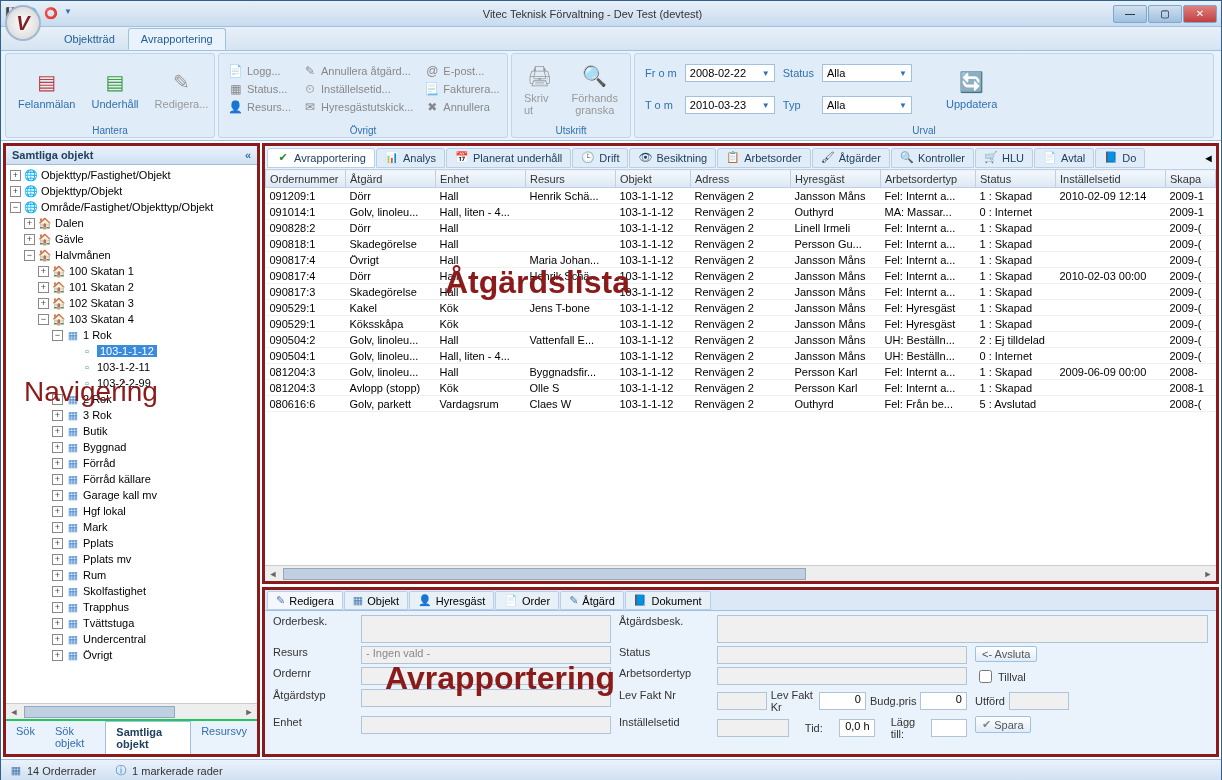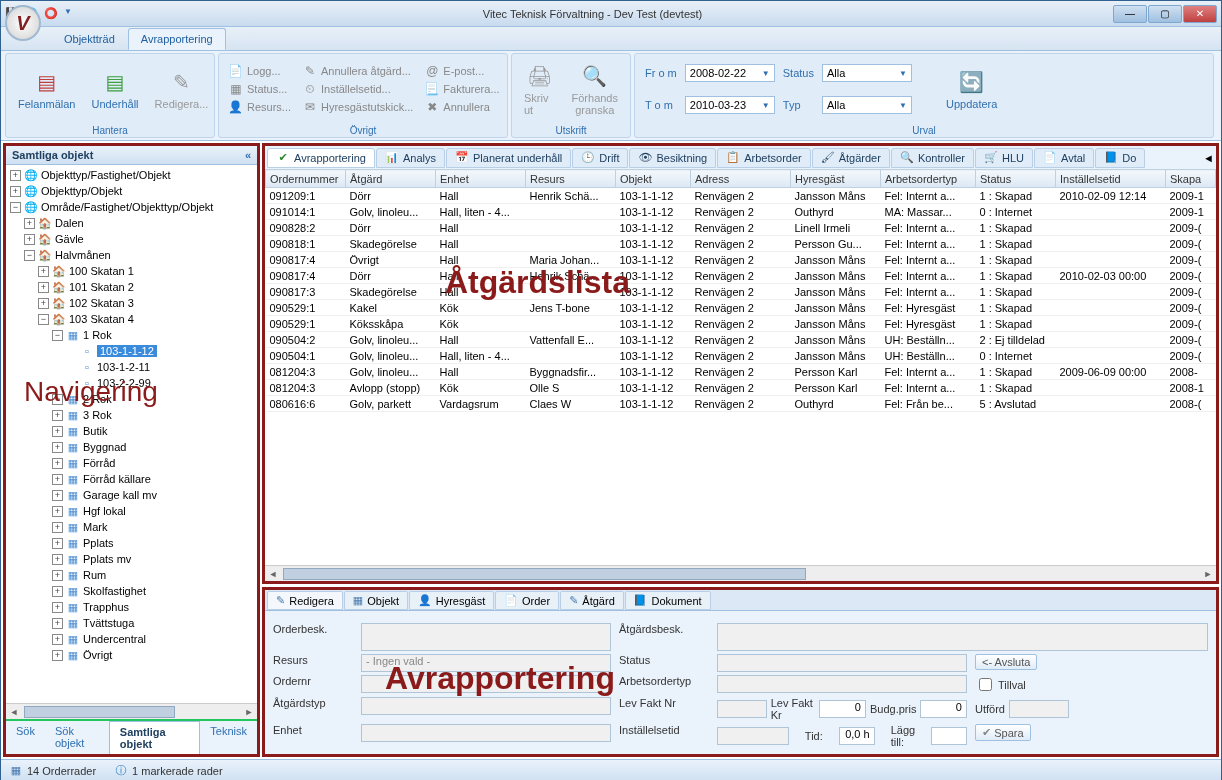--- a/index.html
+++ b/index.html
@@ -59,21 +59,21 @@
 .grid-wrap{ border:3px solid #8b1a1a; border-top:none; flex:1; background:#fff; position:relative; overflow:hidden;}
 table.grid{ width:100%; border-collapse:collapse; table-layout:fixed;}
 table.grid th{ background:linear-gradient(#f4f8fc,#dce8f5); border:1px solid #c0d0e0; padding:2px 4px; text-align:left; font-weight:normal; color:#333; height:18px; overflow:hidden; white-space:nowrap;}
 table.grid td{ border-bottom:1px solid #f0f0f0; padding:1px 4px; white-space:nowrap; overflow:hidden; text-overflow:ellipsis; height:16px;}
 .grid-overlay{position:absolute; left:180px; top:95px; font-size:32px; color:#8b1a1a; font-weight:bold; pointer-events:none;}
 
 .detail-panel{ border:3px solid #8b1a1a; height:170px; background:#eaf2fb; display:flex; flex-direction:column; margin-top:3px; position:relative;}
 .detail-tabs{ display:flex; background:#dce8f5; border-bottom:1px solid #9fc0e0; padding:1px 2px 0 2px; gap:1px;}
 .detail-tab{ display:flex; align-items:center; gap:4px; padding:2px 8px; border:1px solid #b8cfe6; background:#e8f0f8; border-radius:2px 2px 0 0; cursor:pointer;}
 .detail-tab.active{ background:#f4f8fc;}
-.form-area{ flex:1; padding:12px 8px; display:grid; grid-template-columns: 80px 250px 90px 250px auto; gap:3px 8px; align-content:start;}
+.form-area{ flex:1; padding:4px 8px; display:grid; grid-template-columns: 80px 250px 90px 250px auto; gap:3px 8px; align-content:start;}
 .form-area label{ color:#333;}
 .form-input{ border:1px solid #b0c4d8; background:#f0f0f0; height:18px; padding:0 4px;}
 .form-input.white{background:#fff;}
 .num-input{width:56px;text-align:right;}
 .btn{ border:1px solid #9fc0e0; background:linear-gradient(#fff,#e0ecf8); padding:1px 6px; border-radius:2px; display:inline-flex;align-items:center;gap:3px; color:#555;}
 .detail-overlay{position:absolute; left:120px; top:70px; font-size:32px; color:#8b1a1a; font-weight:bold; pointer-events:none;}
 
 .statusbar{ height:22px; background:linear-gradient(#eaf2fb,#cfe0f2); border-top:1px solid #9fc0e0; display:flex; align-items:center; padding:0 8px; gap:18px; color:#333;}
 .statusbar .ico{width:14px;height:14px;display:inline-flex;align-items:center;justify-content:center;}
 
@@ -387,21 +387,21 @@
         </div>
       <div class="hscroll">
           <span class="arrow">◄</span>
           <div class="thumb"></div>
           <span class="arrow" style="margin-left:auto">►</span>
         </div>
       <div class="left-tabs" id="left-tabs">
           <div class="left-tab">Sök</div>
           <div class="left-tab">Sök objekt</div>
           <div class="left-tab active">Samtliga objekt</div>
-          <div class="left-tab">Teknisk</div>
+          <div class="left-tab">Resursvy</div>
         </div>
       <div class="nav-overlay">Navigering</div>
     </div>
 
     <div class="right-side">
       <div class="tabs-strip" id="view-tabs">
       <div class="view-tab active">
             <span class="ico" style="color: rgb(42, 138, 42);">✔</span>
             <span>Avrapportering</span>
           </div>

